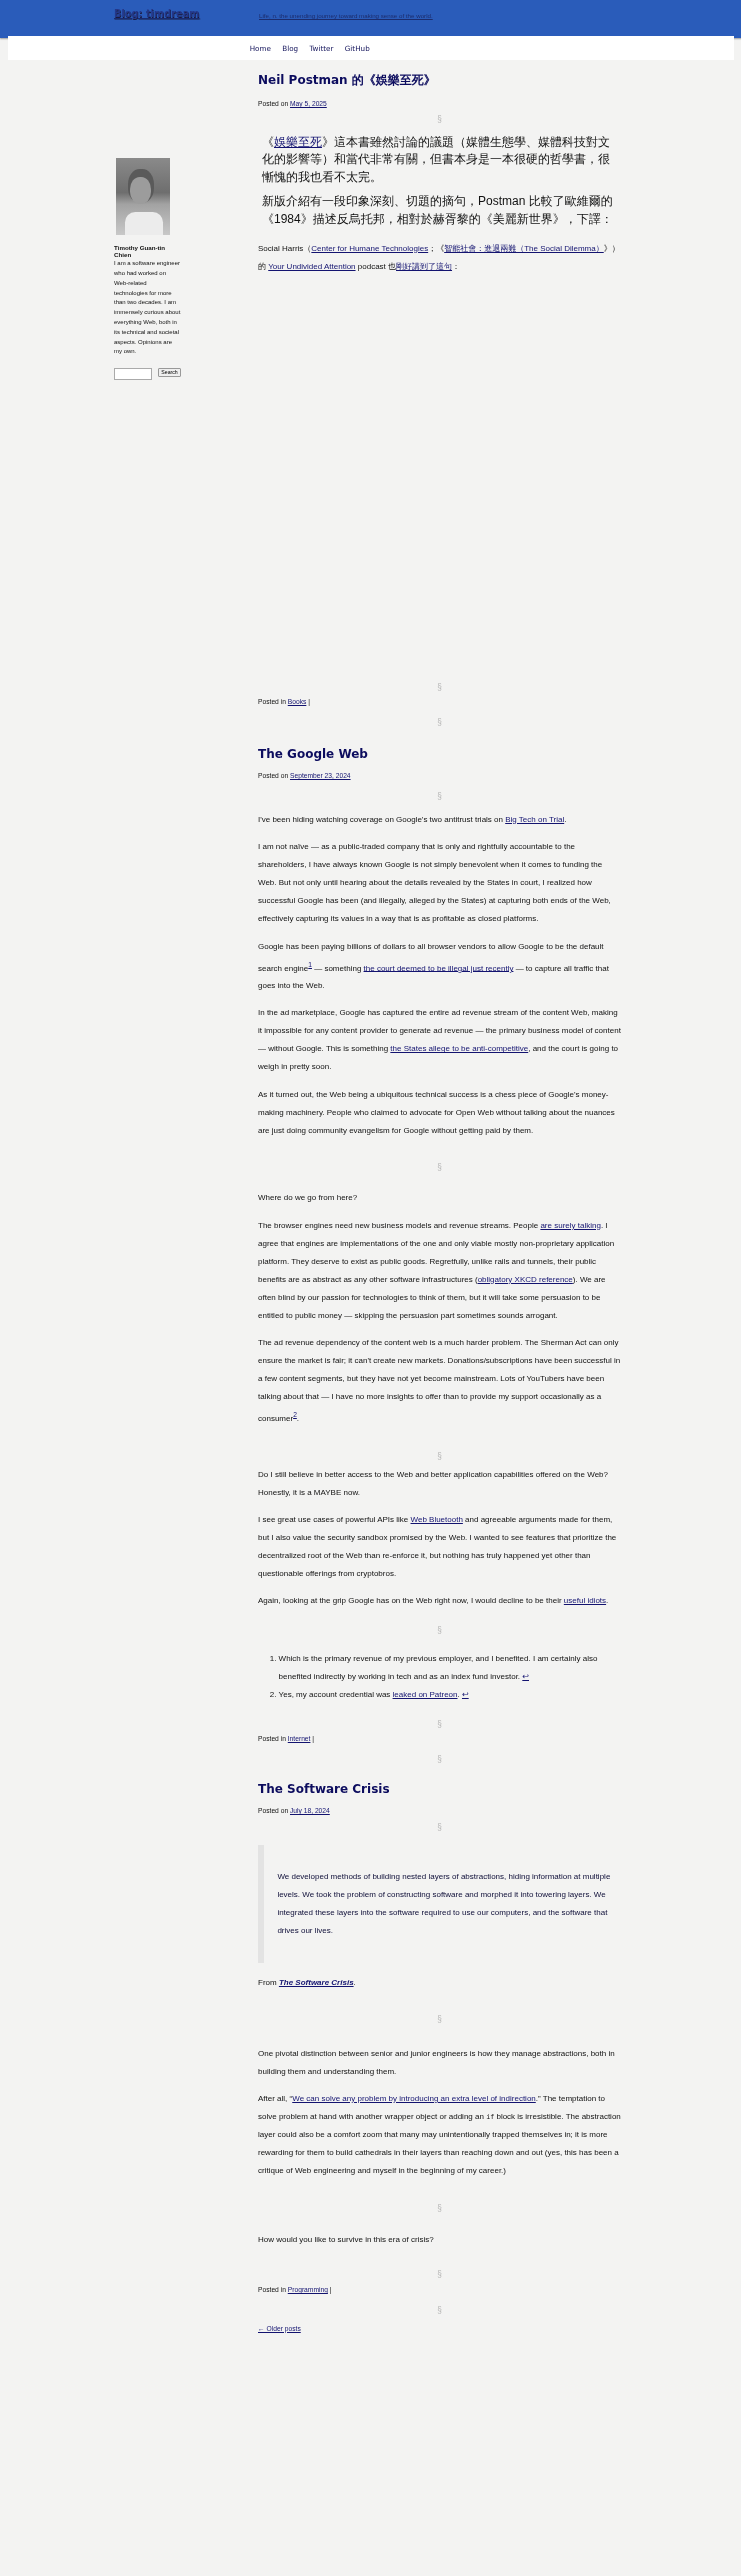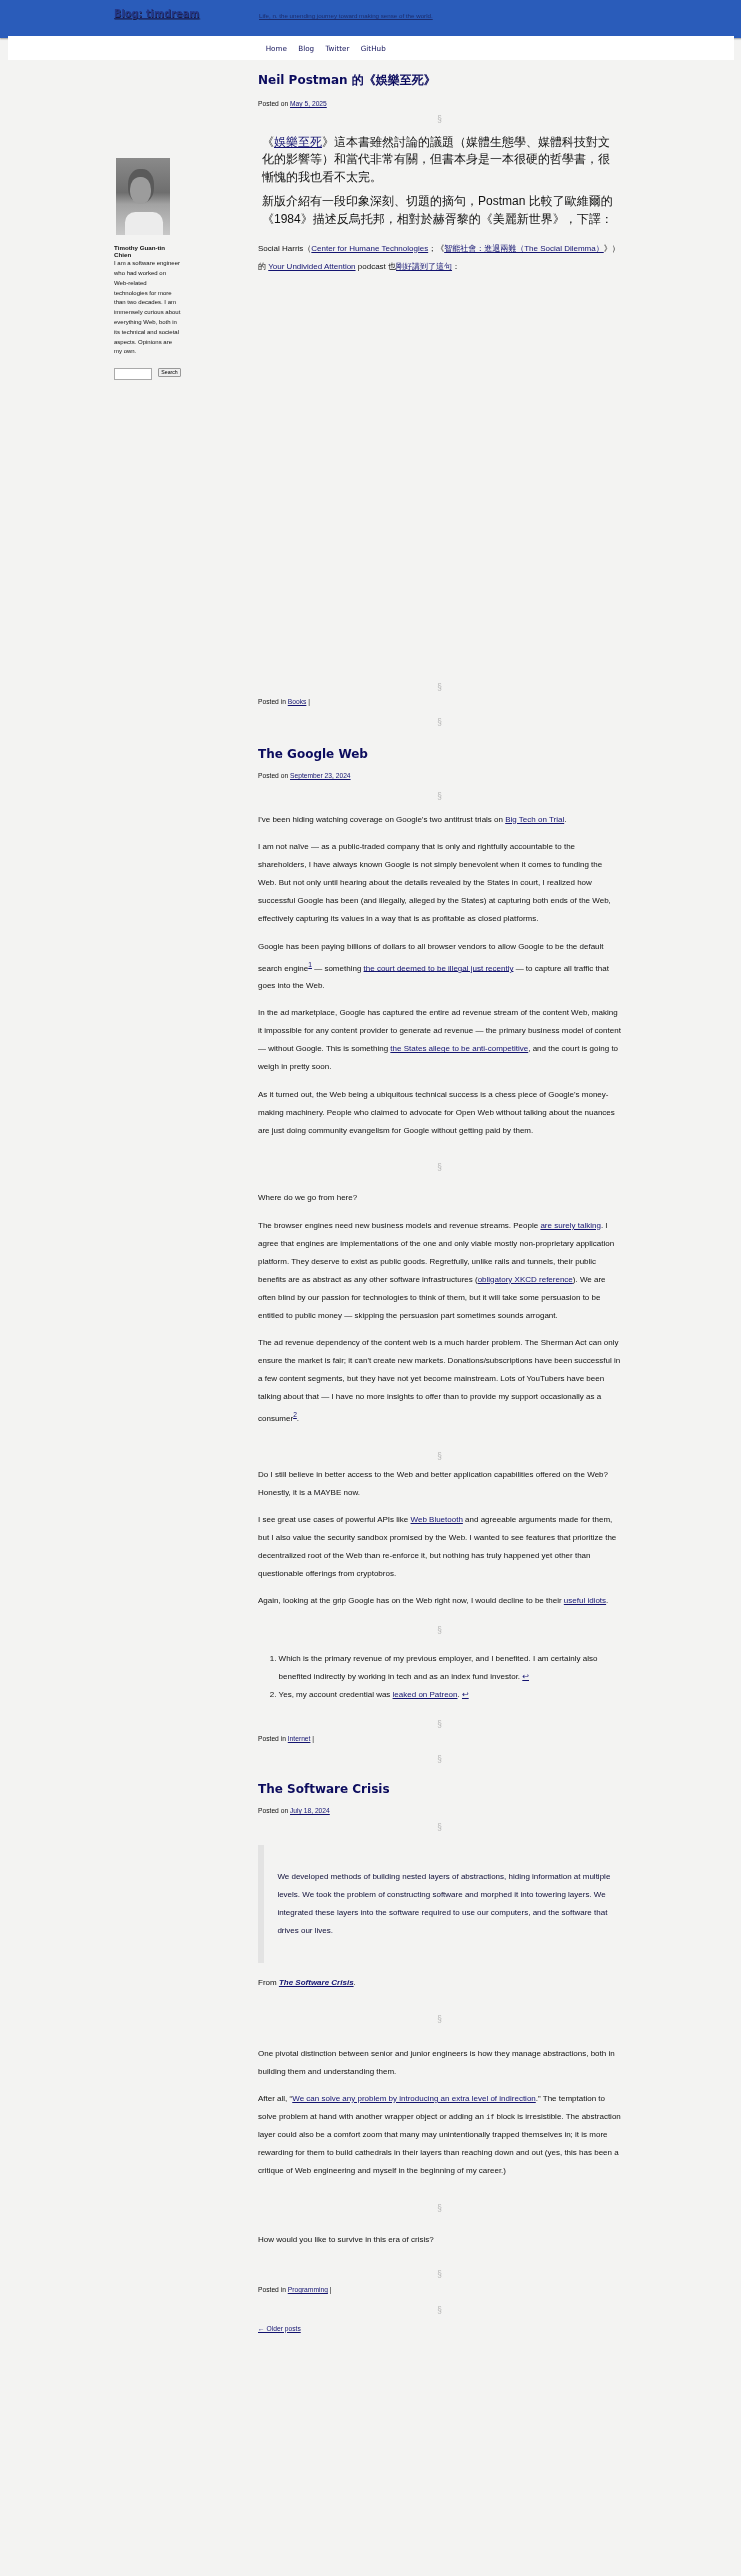--- a/index.html
+++ b/index.html
@@ -6,21 +6,21 @@
   body{
     width:742px; min-height:2733px; position:relative;
     background:#f3f3f2;
     font-family:"Liberation Sans", sans-serif;
     color:#111;
   }
   .header{position:absolute;left:0;top:0;width:742px;height:38px;background:#2a5cba;box-shadow:0 1px 1.5px rgba(0,0,0,.35);text-align:right;}
   .site-title{position:absolute;left:114px;top:7.7px;font-family:"DejaVu Sans",sans-serif;font-weight:bold;font-size:9.8px;color:#24388a;text-shadow:0.5px 0.5px 0 #1a1a3a;text-decoration:underline;text-decoration-color:#1a2a70;}
   .tagline{position:absolute;left:259px;top:12.4px;font-size:6.2px;color:#1c2c6c;text-decoration:underline;}
   .navbar{position:absolute;left:7.7px;top:36px;width:726px;height:24px;background:#ffffff;}
-  .nav-list{position:absolute;left:258px;top:8.2px;display:flex;gap:11.3px;align-items:flex-end;}
+  .nav-list{position:absolute;left:242px;top:8.2px;display:flex;gap:11.3px;align-items:flex-end;}
   .nav-link{font-family:"DejaVu Sans",sans-serif;font-size:7.2px;color:#12125a;text-decoration:none;font-weight:500;}
 
   .sidebar{position:absolute;left:114px;top:158px;width:67px;}
   .avatar{width:54px;height:77px;background:linear-gradient(180deg,#8a8a8a 0%,#6e6e6e 45%,#a2a2a2 60%,#c8c8c8 100%);position:relative;overflow:hidden;margin-left:1.5px;}
   .avatar .face{position:absolute;left:12.4px;top:11.3px;width:26px;height:34px;border-radius:45%;background:#5a5a5a;}
   .avatar .face2{position:absolute;left:14.4px;top:18.5px;width:21.6px;height:27px;border-radius:45%;background:#9c9c9c;}
   .avatar .shirt{position:absolute;left:9.3px;top:54px;width:38px;height:31px;border-radius:10.3px 10.3px 0 0;background:#ececec;}
   .author-name{margin-top:9.3px;font-weight:bold;font-size:6.2px;color:#111;}
   .author-bio{font-size:6px;line-height:9.8px;color:#111;margin-top:1px;}
   .search-row{display:flex;gap:6.2px;margin-top:10.3px;}

